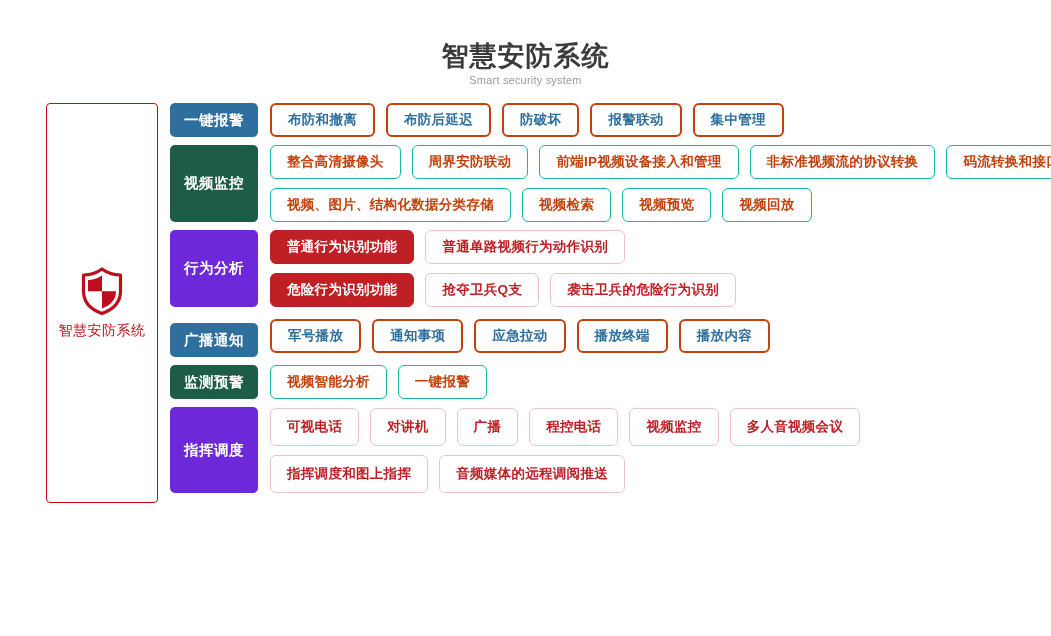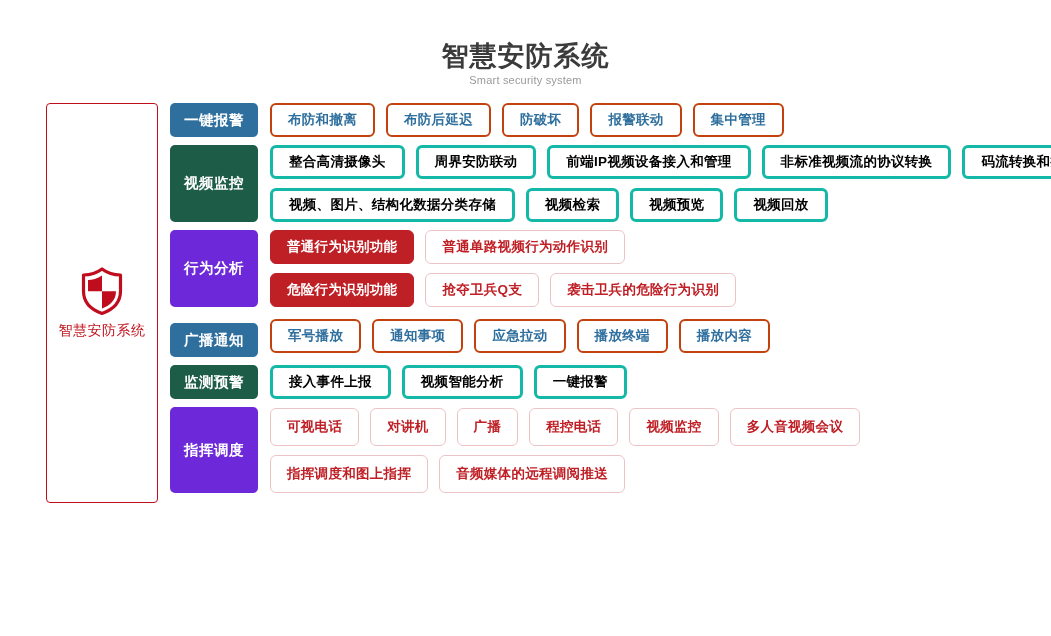--- a/index.html
+++ b/index.html
@@ -116,21 +116,21 @@
     margin-right: 11px;
     font-size: 13.5px;
     font-weight: bold;
     white-space: nowrap;
     background: #ffffff;
     letter-spacing: 0.3px;
   }
   .chip:last-child { margin-right: 0; }
 
   .chip.blue   { border: 2px solid #c2410c; color: #2f6f9e; }
-  .chip.green  { border: 3px solid #14b8a6; color: #000000; }
+  .chip.green  { border: 1px solid #14b8a6; color: #c2410c; }
   .chip.red    { border: 1px solid #ecc4c6; color: #bf2026; }
   .chip.tall   { height: 38px; }
   .chip.filled-red {
     background: #bf2026;
     border: 1px solid #bf2026;
     color: #ffffff;
   }
 
   
   .row-h1 .cat { height: 34px; }
@@ -220,21 +220,20 @@
             <div class="chip blue">播放终端</div>
             <div class="chip blue">播放内容</div>
           </div>
         </div>
       </div>
 
       <div class="row row-h5">
         <div class="cat green">监测预警</div>
         <div class="items">
           <div class="items-line">
-            <div class="chip green">接入事件上报</div>
             <div class="chip green">视频智能分析</div>
             <div class="chip green">一键报警</div>
           </div>
         </div>
       </div>
 
       <div class="row row-h6">
         <div class="cat red">指挥调度</div>
         <div class="items">
           <div class="items-line">

